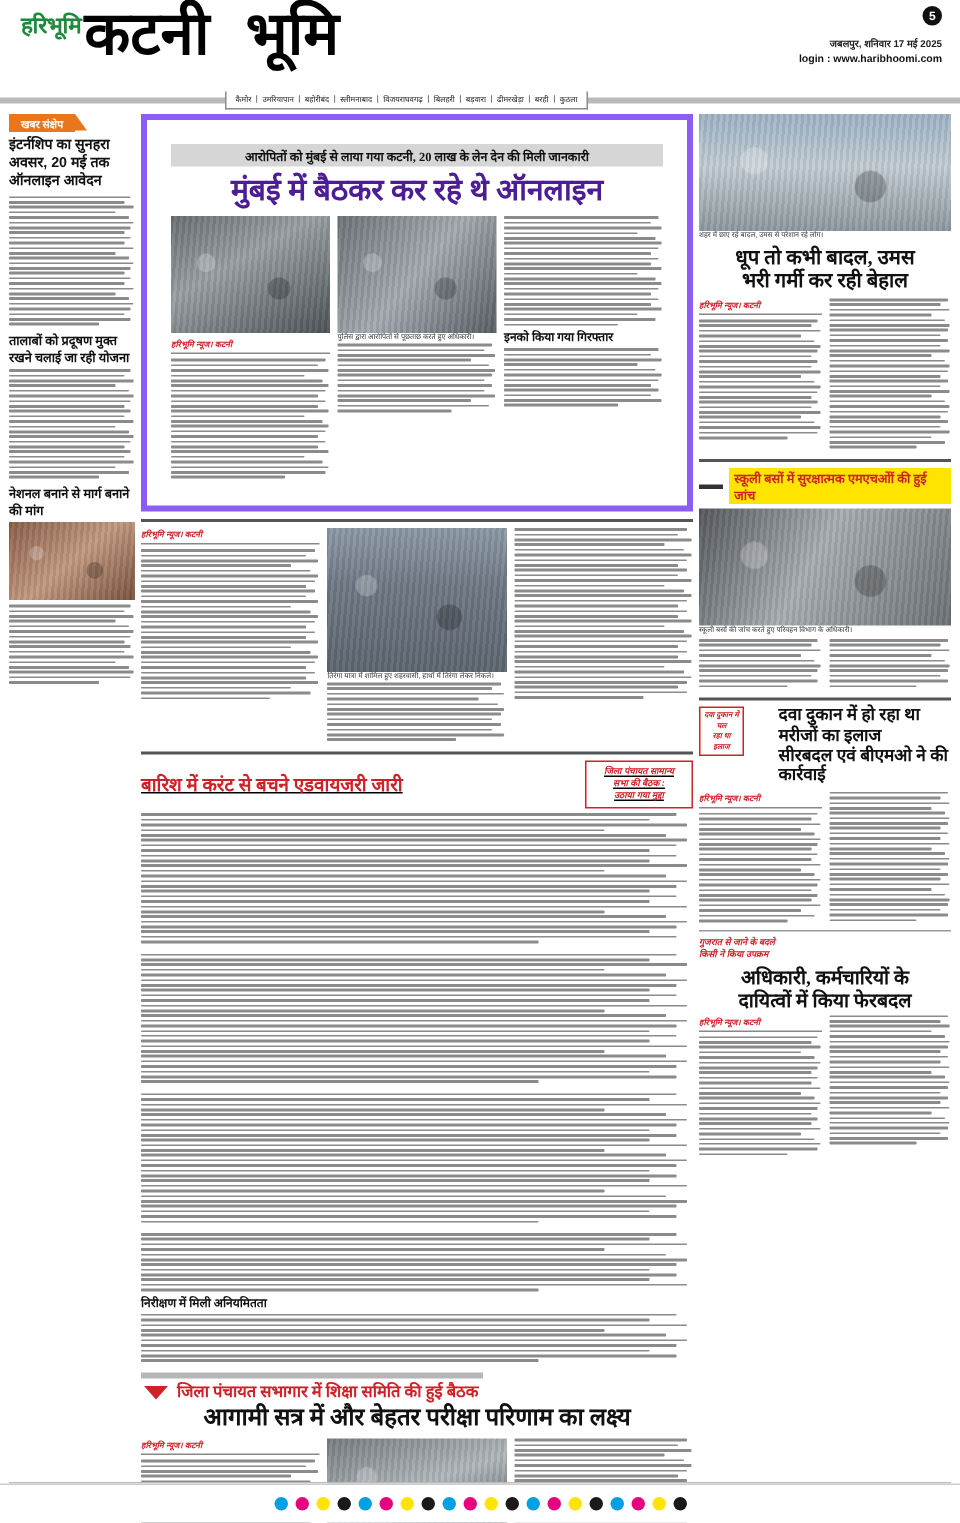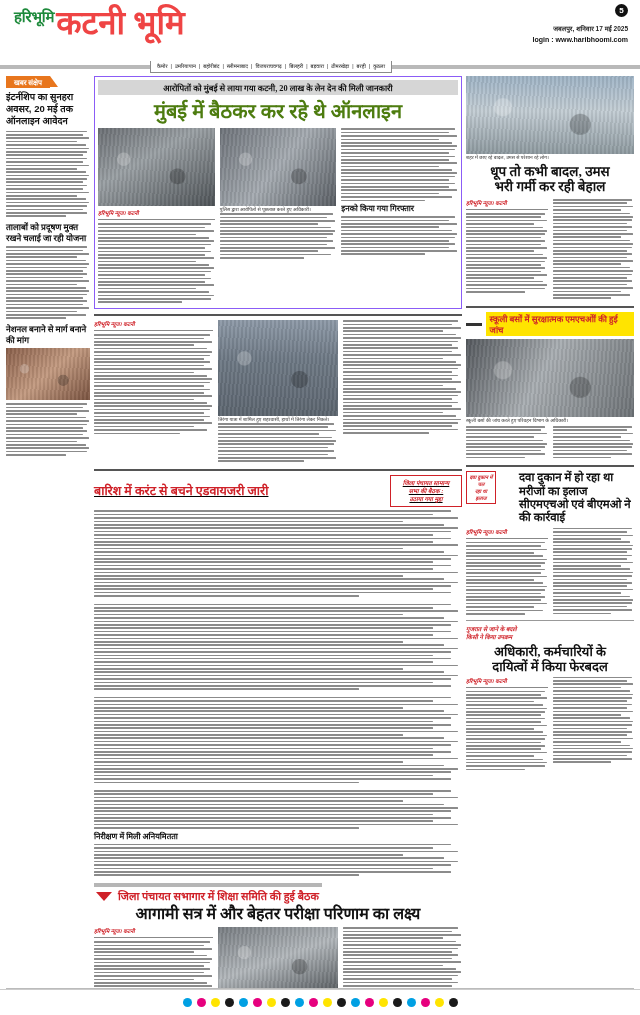--- a/index.html
+++ b/index.html
@@ -13,22 +13,22 @@
 
   
   .masthead { position: relative; height: 58px; padding: 6px 10px 0 14px; }
   .logo-wrap { position: absolute; left: 14px; top: 4px; display: flex; align-items: flex-start; }
   .logo-hari {
     color: #1e8a3c; font-weight: bold; font-size: 15px;
     font-family: "Liberation Serif", "DejaVu Serif", serif;
     letter-spacing: -0.3px; margin-top: 2px;
   }
   .logo-main {
-    color: #ef4444; font-size: 33px; font-weight: bold; line-height: 0.95;
-    font-family: Liberation Serif, serif;
+    color: #000000; font-size: 40px; font-weight: bold; line-height: 0.95;
+    font-family: Liberation Mono, monospace;
     margin-left: 2px; margin-top: 4px;
   }
   .mast-right { position: absolute; right: 12px; top: 10px; text-align: right; }
   .page-badge {
     position: absolute; right: 12px; top: 4px;
     width: 13px; height: 13px; border-radius: 50%;
     background: #111; color: #fff; font-size: 8px; font-weight: bold;
     display: flex; align-items: center; justify-content: center;
   }
   .mast-date { font-size: 6.5px; color: #222; margin-top: 14px; font-weight: bold; }
@@ -80,30 +80,30 @@
     margin: 2px 0 4px 0;
   }
   .side-sub-hd {
     font-family: "Liberation Serif", serif; font-weight: bold;
     font-size: 8.5px; line-height: 1.25; color: #111; margin: 5px 0 3px 0;
   }
   .hr-thin { height: 1px; background: #999; margin: 4px 0; }
   .hr-thick { height: 2.5px; background: #555; margin: 5px 0 4px 0; }
 
   
-  .lead-box { border: 1px solid #8b5cf6; padding: 3px; }
+  .lead-box { border: 4px solid #8b5cf6; padding: 16px; }
   .kicker {
     background: #d6d6d6; font-family: "Liberation Serif", serif;
     font-size: 8.3px; font-weight: bold; color: #111;
     padding: 2px 4px; text-align: center; white-space: nowrap; overflow: hidden;
   }
   .lead-hd {
     font-family: "Liberation Serif", "DejaVu Serif", serif;
     font-weight: bold; font-size: 20px; line-height: 1.12;
-    text-align: center; color: #4d7c0f; margin: 5px 2px 6px 2px;
+    text-align: center; color: #4c1d95; margin: 5px 2px 6px 2px;
   }
   .byline {
     font-size: 5.5px; color: #cf2128; font-weight: bold; text-align: center;
     font-style: italic; margin-bottom: 2px;
   }
   .byline-rule { height: 1px; background: #888; margin: 0 0 3px 0; }
   .cols2 { display: flex; gap: 5px; }
   .cols3 { display: flex; gap: 5px; }
   .cols4 { display: flex; gap: 5px; flex-direction: column; }
   .cols2 > *, .cols3 > *, .cols4 > * { flex: 1; min-width: 0; }
@@ -826,21 +826,21 @@
       </div>
 
       <div class="hr-thick"></div>
       <div style="display:flex;gap:4px;align-items:flex-start;">
         <div class="box-red" style="width:30px;flex:0 0 30px;font-size:5px;padding:2px;">
           <div>दवा दुकान में चल</div>
           <div>रहा था इलाज</div>
         </div>
         <div style="flex:1;margin-left:19px;">
           <div class="sec-hd-blk" style="font-size:11.5px;text-align:left;">दवा दुकान में हो रहा था मरीजों का इलाज</div>
-          <div class="sec-hd-blk" style="font-size:11.5px;text-align:left;">सीएमएचओ एवं बीएमओ ने की कार्रवाई</div>
+          <div class="sec-hd-blk" style="font-size:11.5px;text-align:left;">सीरबदल एवं बीएमओ ने की कार्रवाई</div>
         </div>
       </div>
       <div class="cols2" style="margin-top:3px;">
         <div>
           <div class="byline" style="text-align:left;">हरिभूमि न्यूज। कटनी</div>
           <div class="byline-rule"></div>
           <div class="tx tiny" id="md1">
               <span class="s1"></span>
               <span class="s2"></span>
               <span class="s3"></span>

